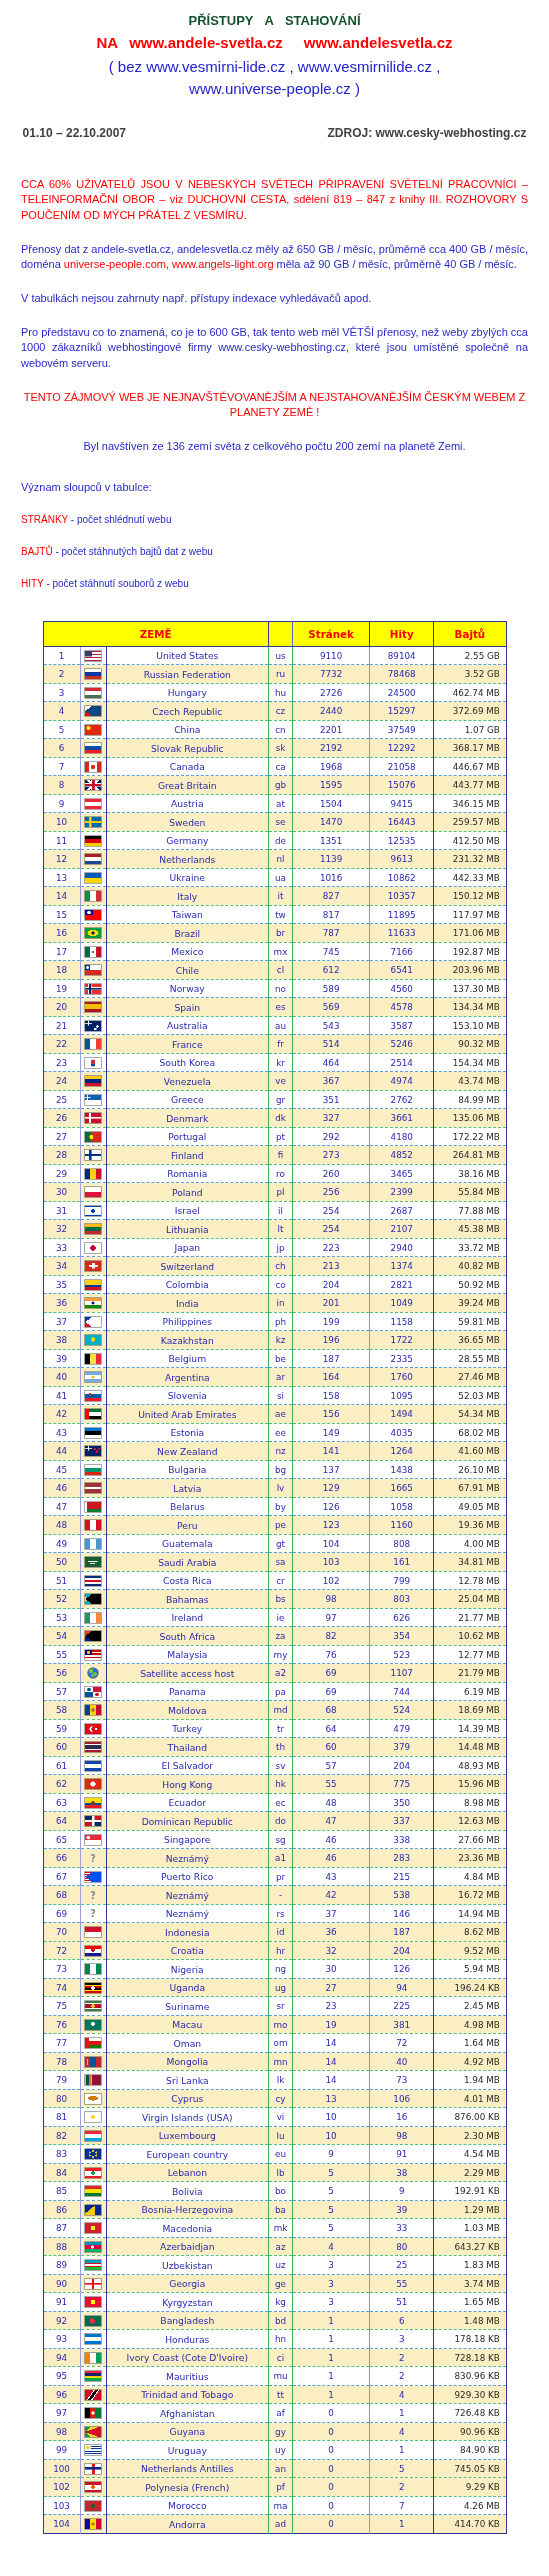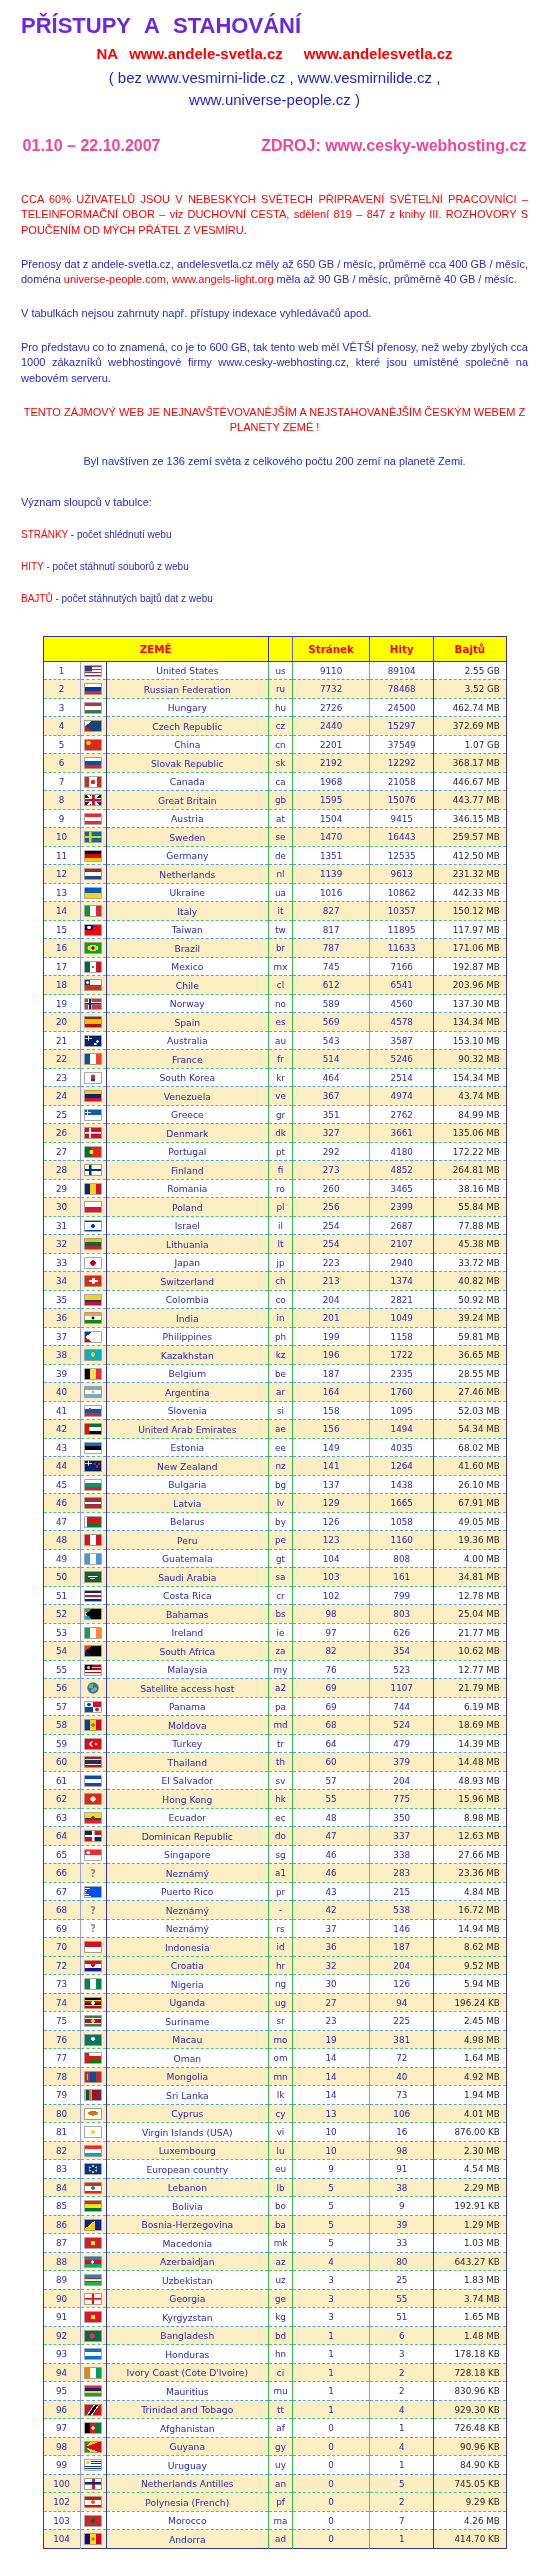--- a/index.html
+++ b/index.html
@@ -1,26 +1,26 @@
 <!DOCTYPE html>
 <html style="font-size:12.7px"><head>
 <meta charset="utf-8">
 <style>
   html,body{margin:0;padding:0;background:#fff;}
   body{width:549px;font-family:"Liberation Sans",sans-serif;-webkit-font-smoothing:antialiased;}
   .page{width:549px;min-height:2576px;box-sizing:border-box;padding:11px 21px 16px 21px;}
 
-  .h1{color:#6d28d9;font-weight:bold;font-size:22px;text-align:left;word-spacing:8px;margin:1.6px 0 6.4px 0;}
+  .h1{color:#14532d;font-weight:bold;font-size:13px;text-align:center;word-spacing:8px;margin:1.6px 0 6.4px 0;}
   .h2{color:#ff0000;font-weight:bold;font-size:15px;text-align:center;margin:0 0 4.8px 0;}
   .h2 .gap{display:inline-block;width:21px;}
   .h2 .gap-sm{display:inline-block;width:11px;}
   .h3{color:#2323cc;font-size:15px;text-align:center;line-height:1.45;margin:0;}
 
   .dates-row{display:flex;justify-content:space-between;margin:27px 1.6px 0 1.6px;
-             color:#ec4899;font-weight:bold;font-size:16px;}
+             color:#404040;font-weight:bold;font-size:12px;}
 
   .para{font-size:11px;line-height:1.38;text-align:justify;margin:19px 0 0 0;}
   .para.first-para{margin-top:37px;}
   .red-text{color:#ff0000;}
   .blue-text{color:#2929c8;}
   .center{text-align:center;}
 
   .legend-title{color:#2929c8;font-size:11px;margin:27px 0 0 0;}
   .legend-line{font-size:10px;margin:21px 0 0 0;}
   .legend-term{color:#ff0000;}
@@ -95,26 +95,26 @@
 
   <div class="para blue-text center">Byl navštíven ze 136 zemí světa z celkového počtu 200 zemí na planetě Zemi.</div>
 
   <div class="legend-title">Význam sloupců v tabulce:</div>
 
   <div class="legend-line">
     <span class="legend-term">STRÁNKY</span>
     <span class="legend-desc">- počet shlédnutí webu</span>
   </div>
   <div class="legend-line">
+    <span class="legend-term">BAJTŮ</span>
+    <span class="legend-desc">- počet stáhnutých bajtů dat z webu</span>
+  </div>
+  <div class="legend-line">
     <span class="legend-term">HITY</span>
     <span class="legend-desc">- počet stáhnutí souborů z webu</span>
-  </div>
-  <div class="legend-line">
-    <span class="legend-term">BAJTŮ</span>
-    <span class="legend-desc">- počet stáhnutých bajtů dat z webu</span>
   </div>
 
   <table class="stats">
     <colgroup>
       <col class="c-rank">
         <col class="c-flag">
         <col class="c-name">
         <col class="c-code">
       <col class="c-pages">
         <col class="c-hits">

